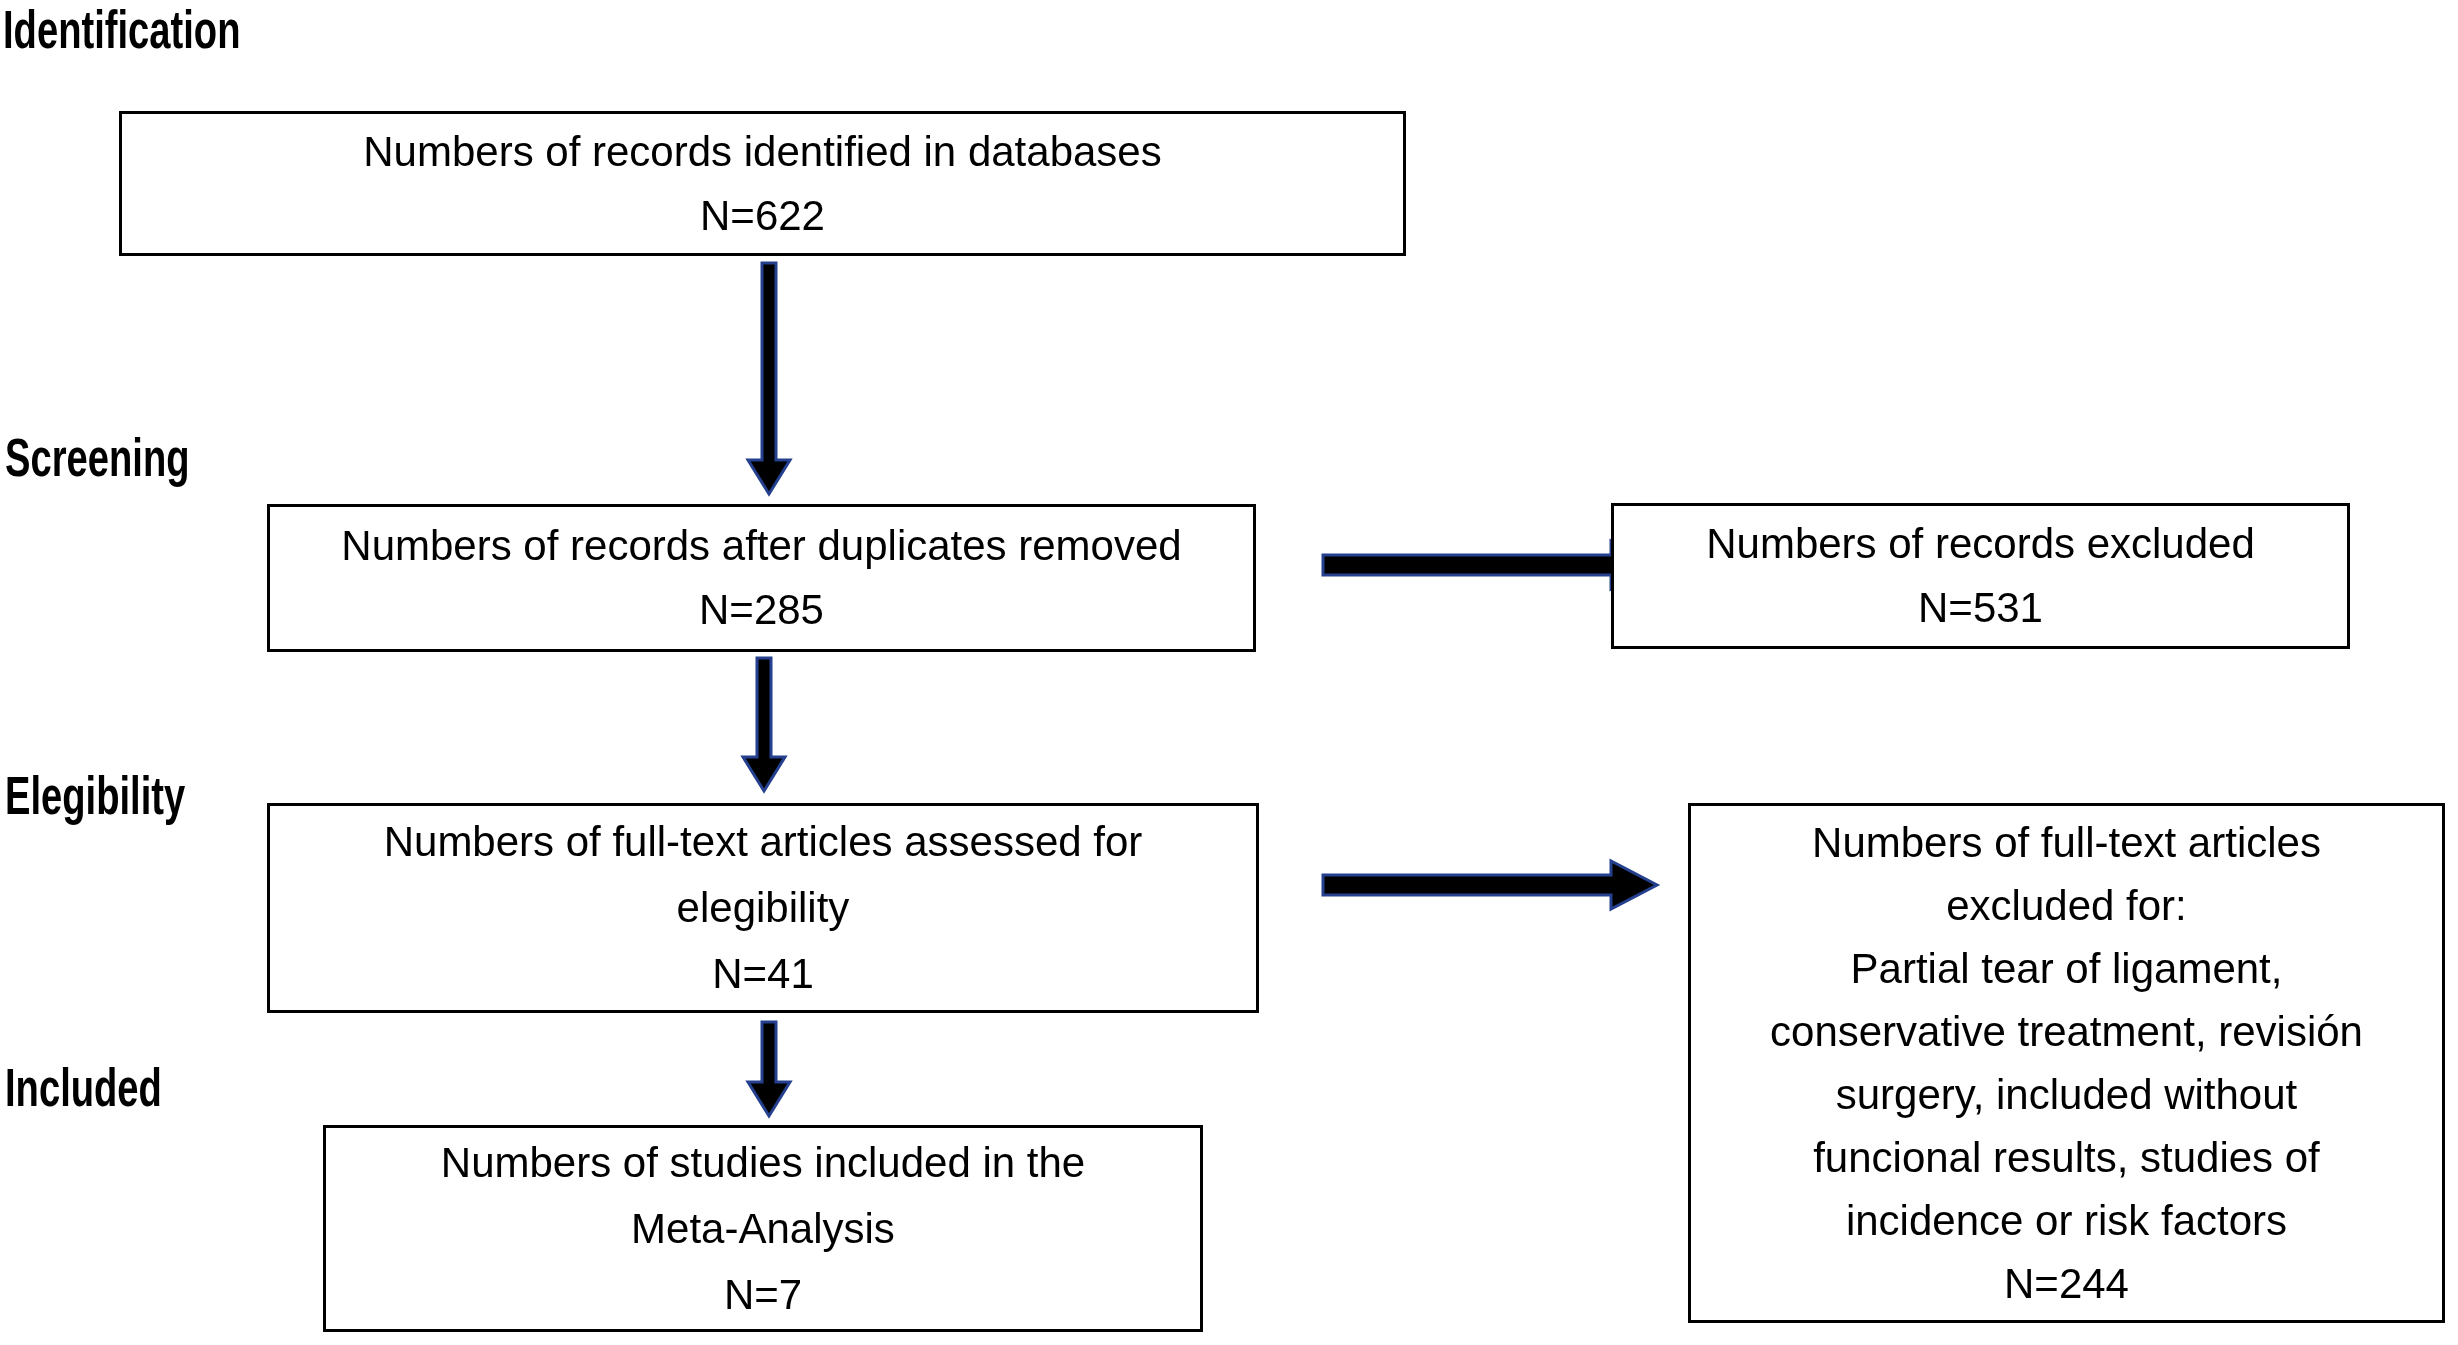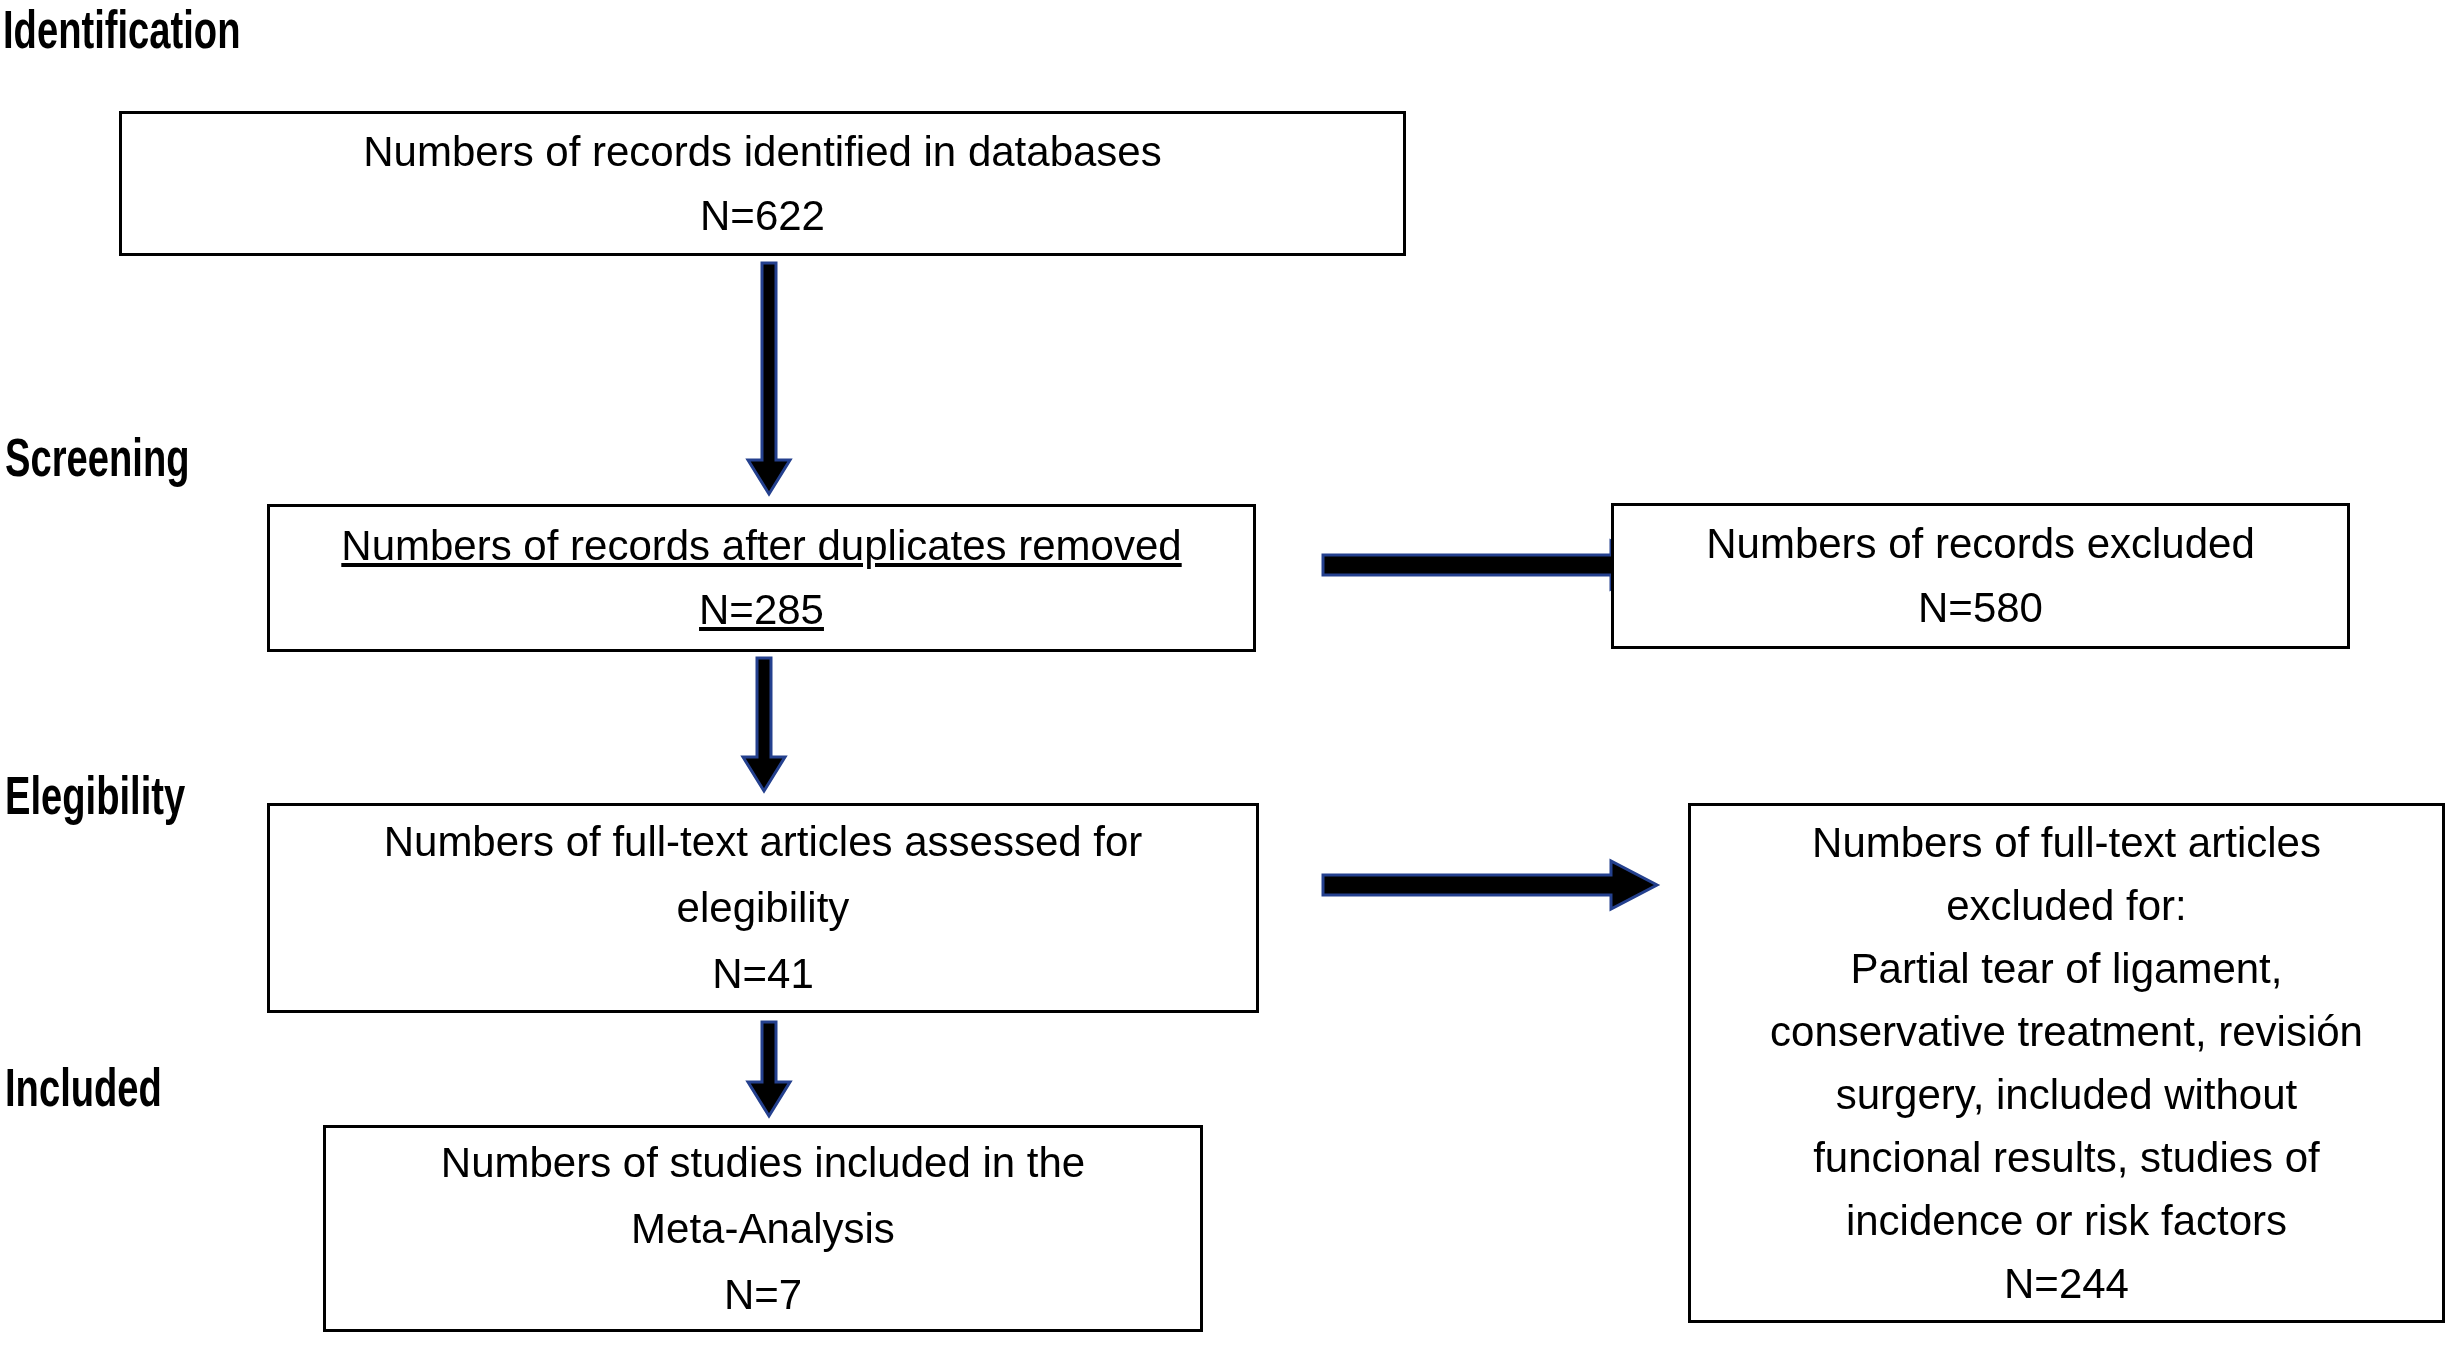--- a/index.html
+++ b/index.html
@@ -40,21 +40,21 @@
     flex-direction:column;
     justify-content:center;
     align-items:center;
     text-align:right;
     font-size:42px;
     line-height:64px;
     box-sizing:border-box;
     padding:0 10px;
   }
   .box-identified{left:119px;top:111px;width:1287px;height:145px;}
-  .box-deduplicated{left:267px;top:504px;width:989px;height:148px;text-decoration:underline;}
+  .box-deduplicated{left:267px;top:504px;width:989px;height:148px;}
   .box-records-excluded{left:1611px;top:503px;width:739px;height:146px;}
   .box-fulltext-assessed{left:267px;top:803px;width:992px;height:210px;line-height:66px;}
   .box-fulltext-excluded{left:1688px;top:803px;width:757px;height:520px;line-height:63px;}
   .box-included-studies{left:323px;top:1125px;width:880px;height:207px;line-height:66px;}
   .arrows{
     position:absolute;
     left:0;top:0;
     width:2458px;height:1345px;
     pointer-events:none;
   }
@@ -89,21 +89,21 @@
     <span class="line">N=622</span>
   </div>
 
   <div class="box box-deduplicated">
     <span class="line">Numbers of records after duplicates removed</span>
     <span class="line">N=285</span>
   </div>
 
   <div class="box box-records-excluded">
     <span class="line">Numbers of records excluded</span>
-    <span class="line">N=580</span>
+    <span class="line">N=531</span>
   </div>
 
   <div class="box box-fulltext-assessed">
     <span class="line">Numbers of full-text articles assessed for</span>
     <span class="line">elegibility</span>
     <span class="line">N=41</span>
   </div>
 
   <div class="box box-fulltext-excluded">
     <span class="line">Numbers of full-text articles</span>

